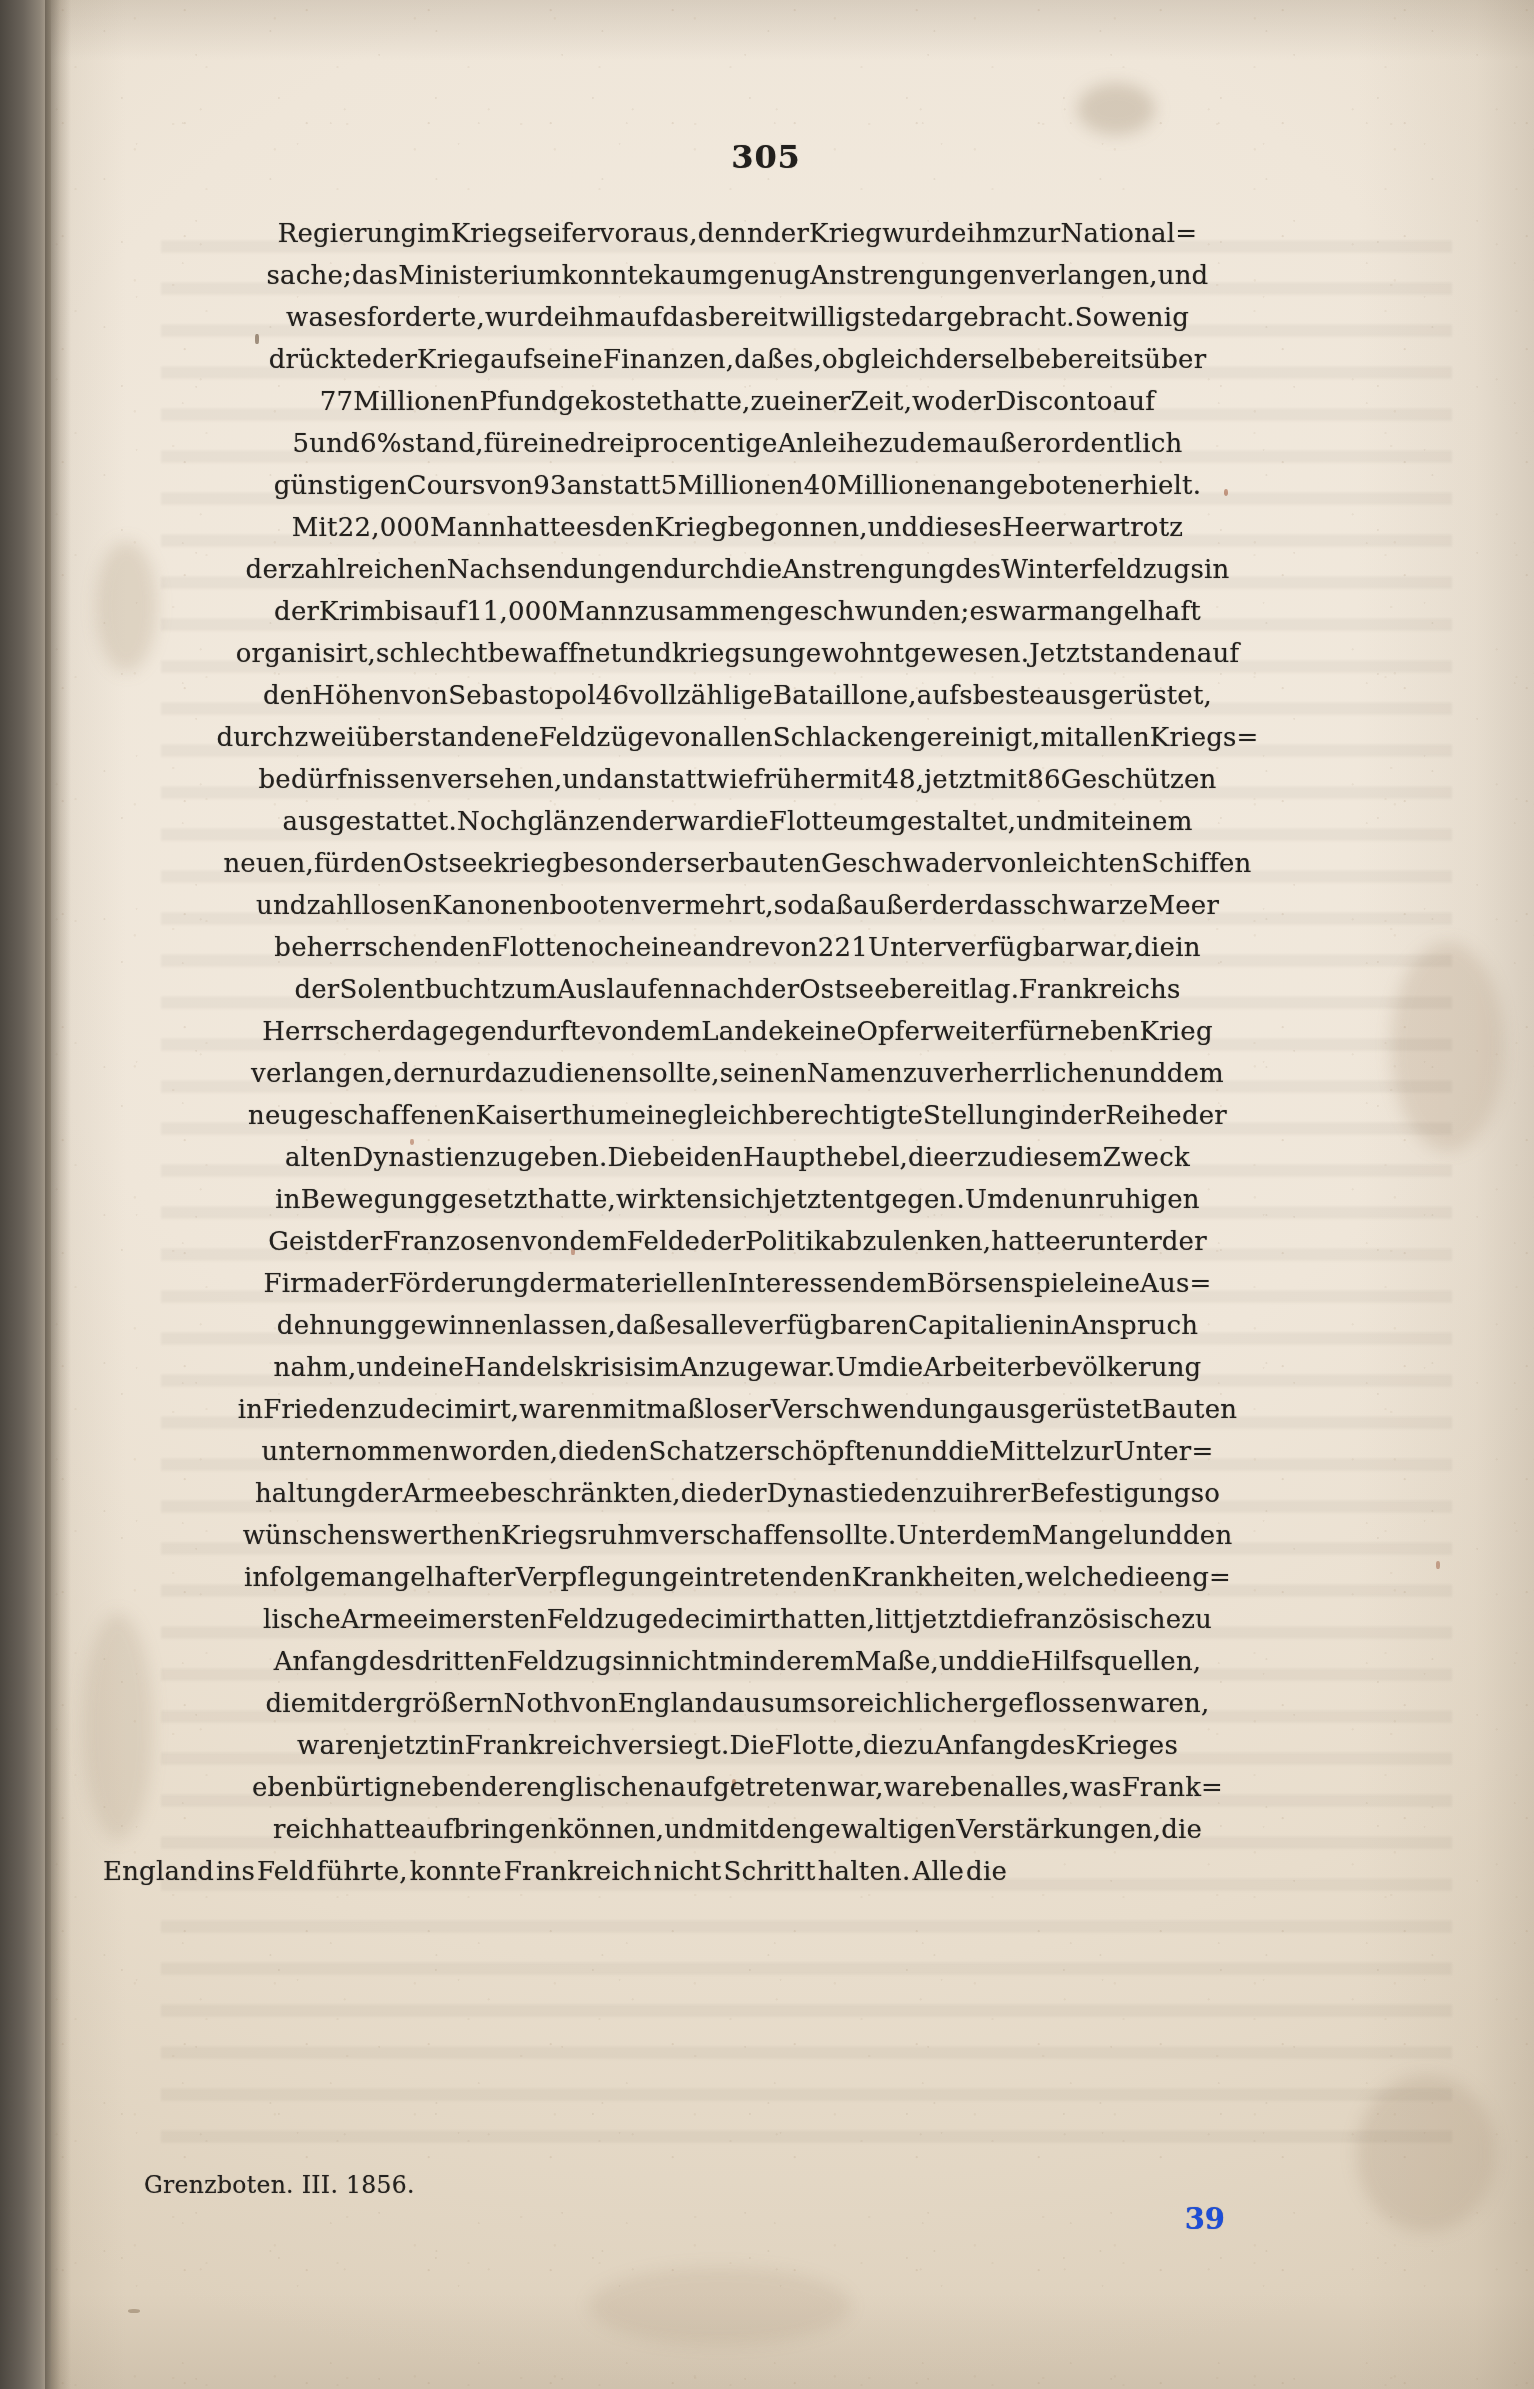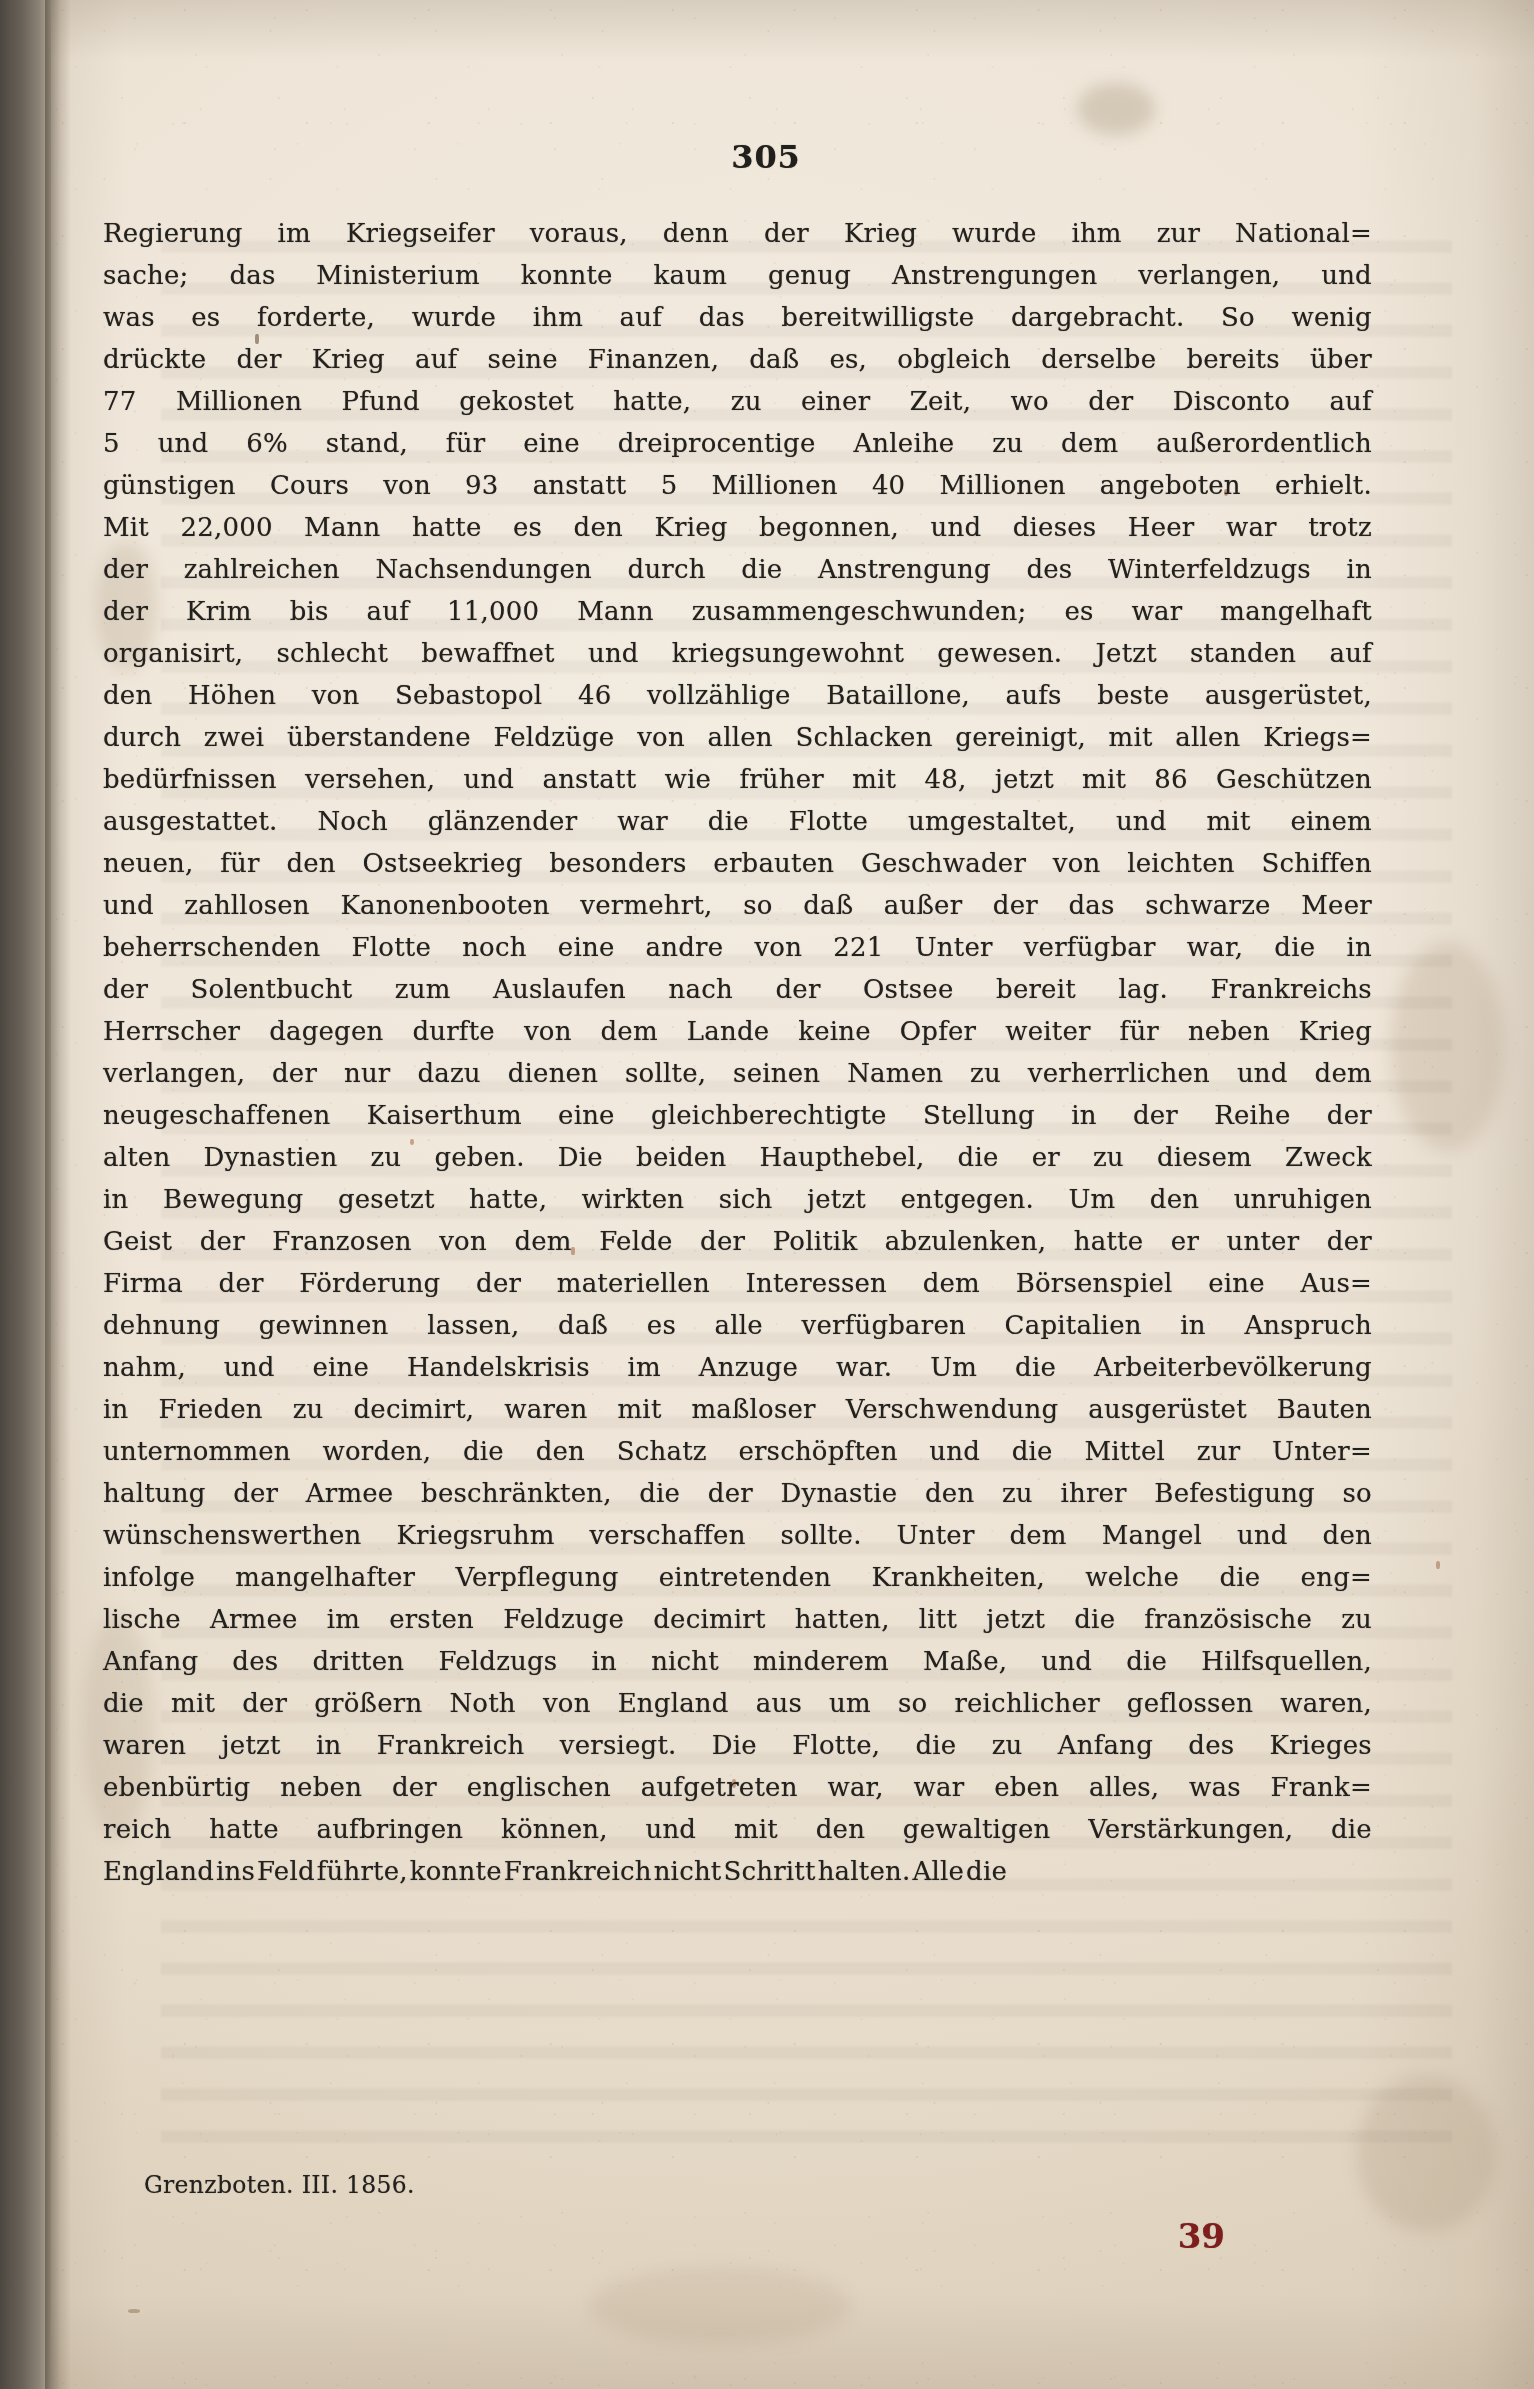--- a/index.html
+++ b/index.html
@@ -117,21 +117,21 @@
 
   .body-block {
     position: absolute;
     top: 212px;
     left: 0;
     width: 1269px;
   }
 
   .ln {
     display: flex;
-    justify-content: space-between;
+    justify-content: center;
     height: 42px;
     line-height: 42px;
     white-space: nowrap;
     font-family: "DejaVu Serif", serif;
     font-size: 26px;
     color: #23211e;
     letter-spacing: 0.2px;
     text-shadow: 0 0 1px rgba(35,30,24,0.5);
   }
   
@@ -154,25 +154,25 @@
     top: 0;
     font-family: "DejaVu Serif", serif;
     font-size: 23.5px;
     color: #23211e;
     letter-spacing: 0.3px;
     text-shadow: 0 0 0.9px rgba(35,30,24,0.5);
   }
   .signature {
     position: absolute;
     right: 147px;
-    top: 45px;
+    top: 31px;
     font-family: "DejaVu Serif", serif;
-    font-size: 34px;
+    font-size: 29px;
     font-weight: 700;
-    color: #7f1d1d;
+    color: #1d4ed8;
     text-shadow: 0 0 0.9px rgba(35,30,24,0.5);
   }
 
   
   .showthrough {
     position: absolute;
     left: 113px;
     top: 218px;
     width: 1291px;
     height: 1945px;

